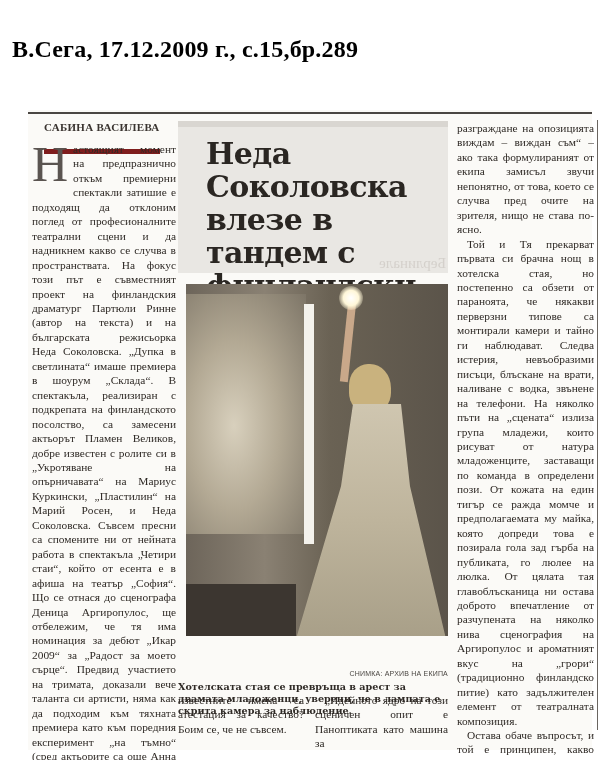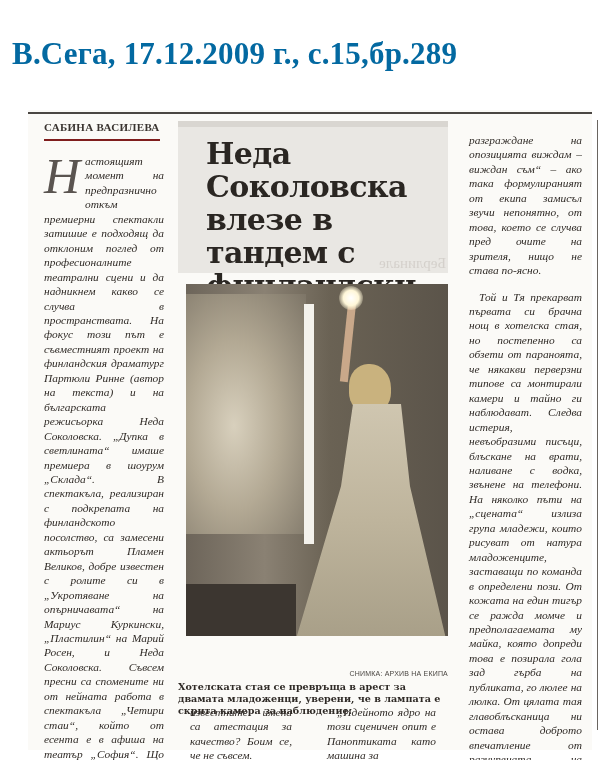--- a/index.html
+++ b/index.html
@@ -1,25 +1,25 @@
 <!DOCTYPE html>
 <html><head>
 <meta charset="utf-8">
 <style>
   html, body { margin: 0; padding: 0; background: #ffffff; }
   body { width: 600px; height: 760px; position: relative; overflow: hidden; font-family: "Liberation Serif", serif; color: #2a2622; }
-  .source-line { position: absolute; left: 12px; top: 36px; font-family: "Liberation Serif", serif; font-weight: bold; font-size: 31px; color: #0369a1; letter-spacing: 0.2px; }
+  .source-line { position: absolute; left: 12px; top: 36px; font-family: "Liberation Serif", serif; font-weight: bold; font-size: 24px; color: #000000; letter-spacing: 0.2px; }
   .clip { position: absolute; left: 28px; top: 110px; width: 564px; height: 640px; background: #fbfaf7; }
   .top-rule { position: absolute; left: 0; top: 2px; width: 564px; height: 2px; background: #4a4642; }
   .col { position: absolute; font-size: 11.4px; line-height: 14.45px; text-align: justify; hyphens: manual; color: #2f2a26; }
-  .col p { margin: 12px; font-style: italic; }
+  .col p { margin: 0; }
   .col p.indent { text-indent: 10px; }
   .col-left { left: 4px; top: 32px; width: 144px; }
   .col-right { left: 429px; top: 11px; width: 137px; }
-  .byline { position: absolute; left: 16px; top: 11px; font-size: 11px; font-weight: bold; letter-spacing: 0.3px; color: #3a3430; padding-bottom: 6px; border-bottom: 2px solid #7f1d1d; }
+  .byline { position: absolute; left: 16px; top: 11px; font-size: 11px; font-weight: bold; letter-spacing: 0.3px; color: #3a3430; padding-bottom: 16px; border-bottom: 5px solid #7f1d1d; }
   .dropcap { float: left; font-size: 50px; line-height: 40px; height: 42px; margin: 2px 5px 0 0; color: #5a5450; font-family: "Liberation Serif", serif; }
   .center { position: absolute; left: 150px; top: 11px; width: 272px; height: 520px; }
   .headline-box { position: absolute; left: 0; top: 0; width: 270px; height: 152px; background: #e9e7e3; }
   .headline-box .strip { position: absolute; left: 0; top: 0; width: 270px; height: 6px; background: #d9d6d1; }
   .headline { position: absolute; left: 28px; top: 16px; width: 240px; font-family: "DejaVu Serif", serif; font-weight: bold; font-size: 30px; line-height: 33px; color: #2a2622; letter-spacing: -0.6px; }
   .ghost { position: absolute; right: 2px; top: 134px; font-size: 15px; color: #d4d0cb; transform: scaleX(-1); }
   .photo { position: absolute; left: 8px; top: 163px; width: 262px; height: 352px; background: linear-gradient(90deg, #6d655a 0%, #8a8173 30%, #6a6254 55%, #5b544a 100%); overflow: hidden; }
   .photo .board { position: absolute; left: 0; top: 10px; width: 120px; height: 240px; background: radial-gradient(ellipse at 40% 55%, #d8d0bd 0%, #b3a994 45%, #7d7567 100%); }
   .photo .window { position: absolute; left: 118px; top: 20px; width: 10px; height: 240px; background: #f4f2ec; }
   .photo .lamp { position: absolute; left: 153px; top: 2px; width: 24px; height: 24px; border-radius: 50%; background: radial-gradient(circle, #ffffff 0%, #fff7d8 45%, rgba(255,240,200,0) 80%); }

